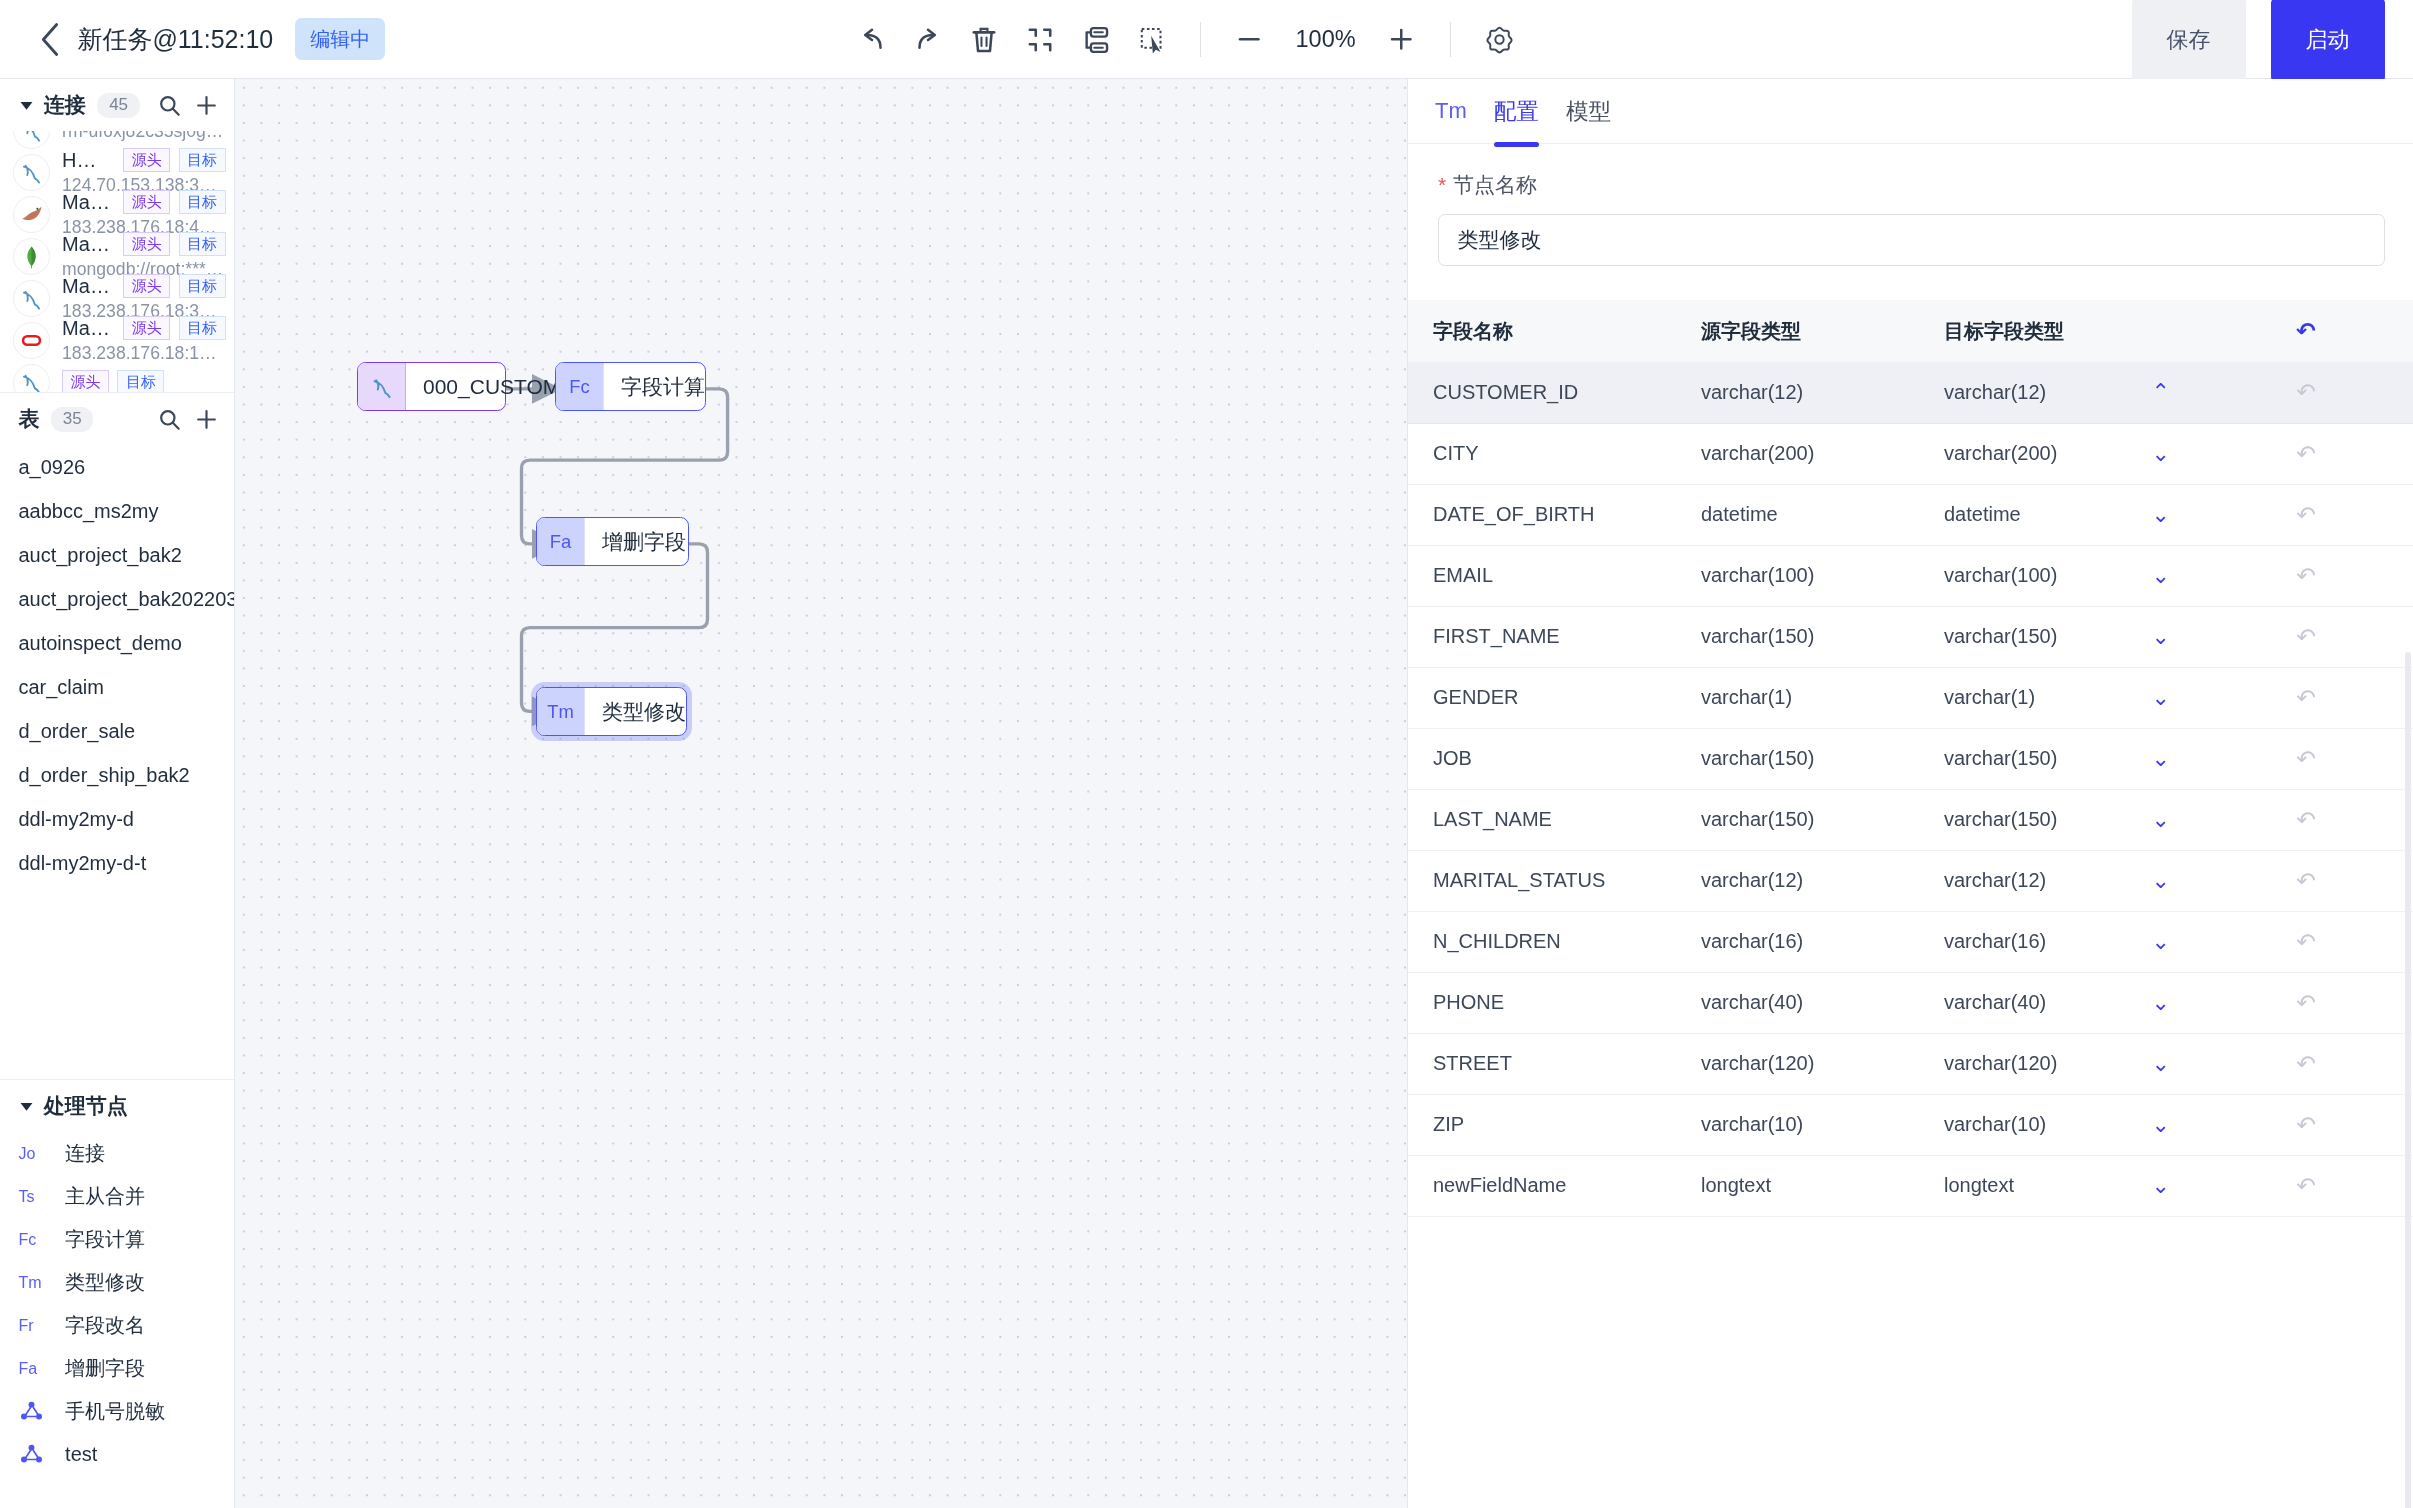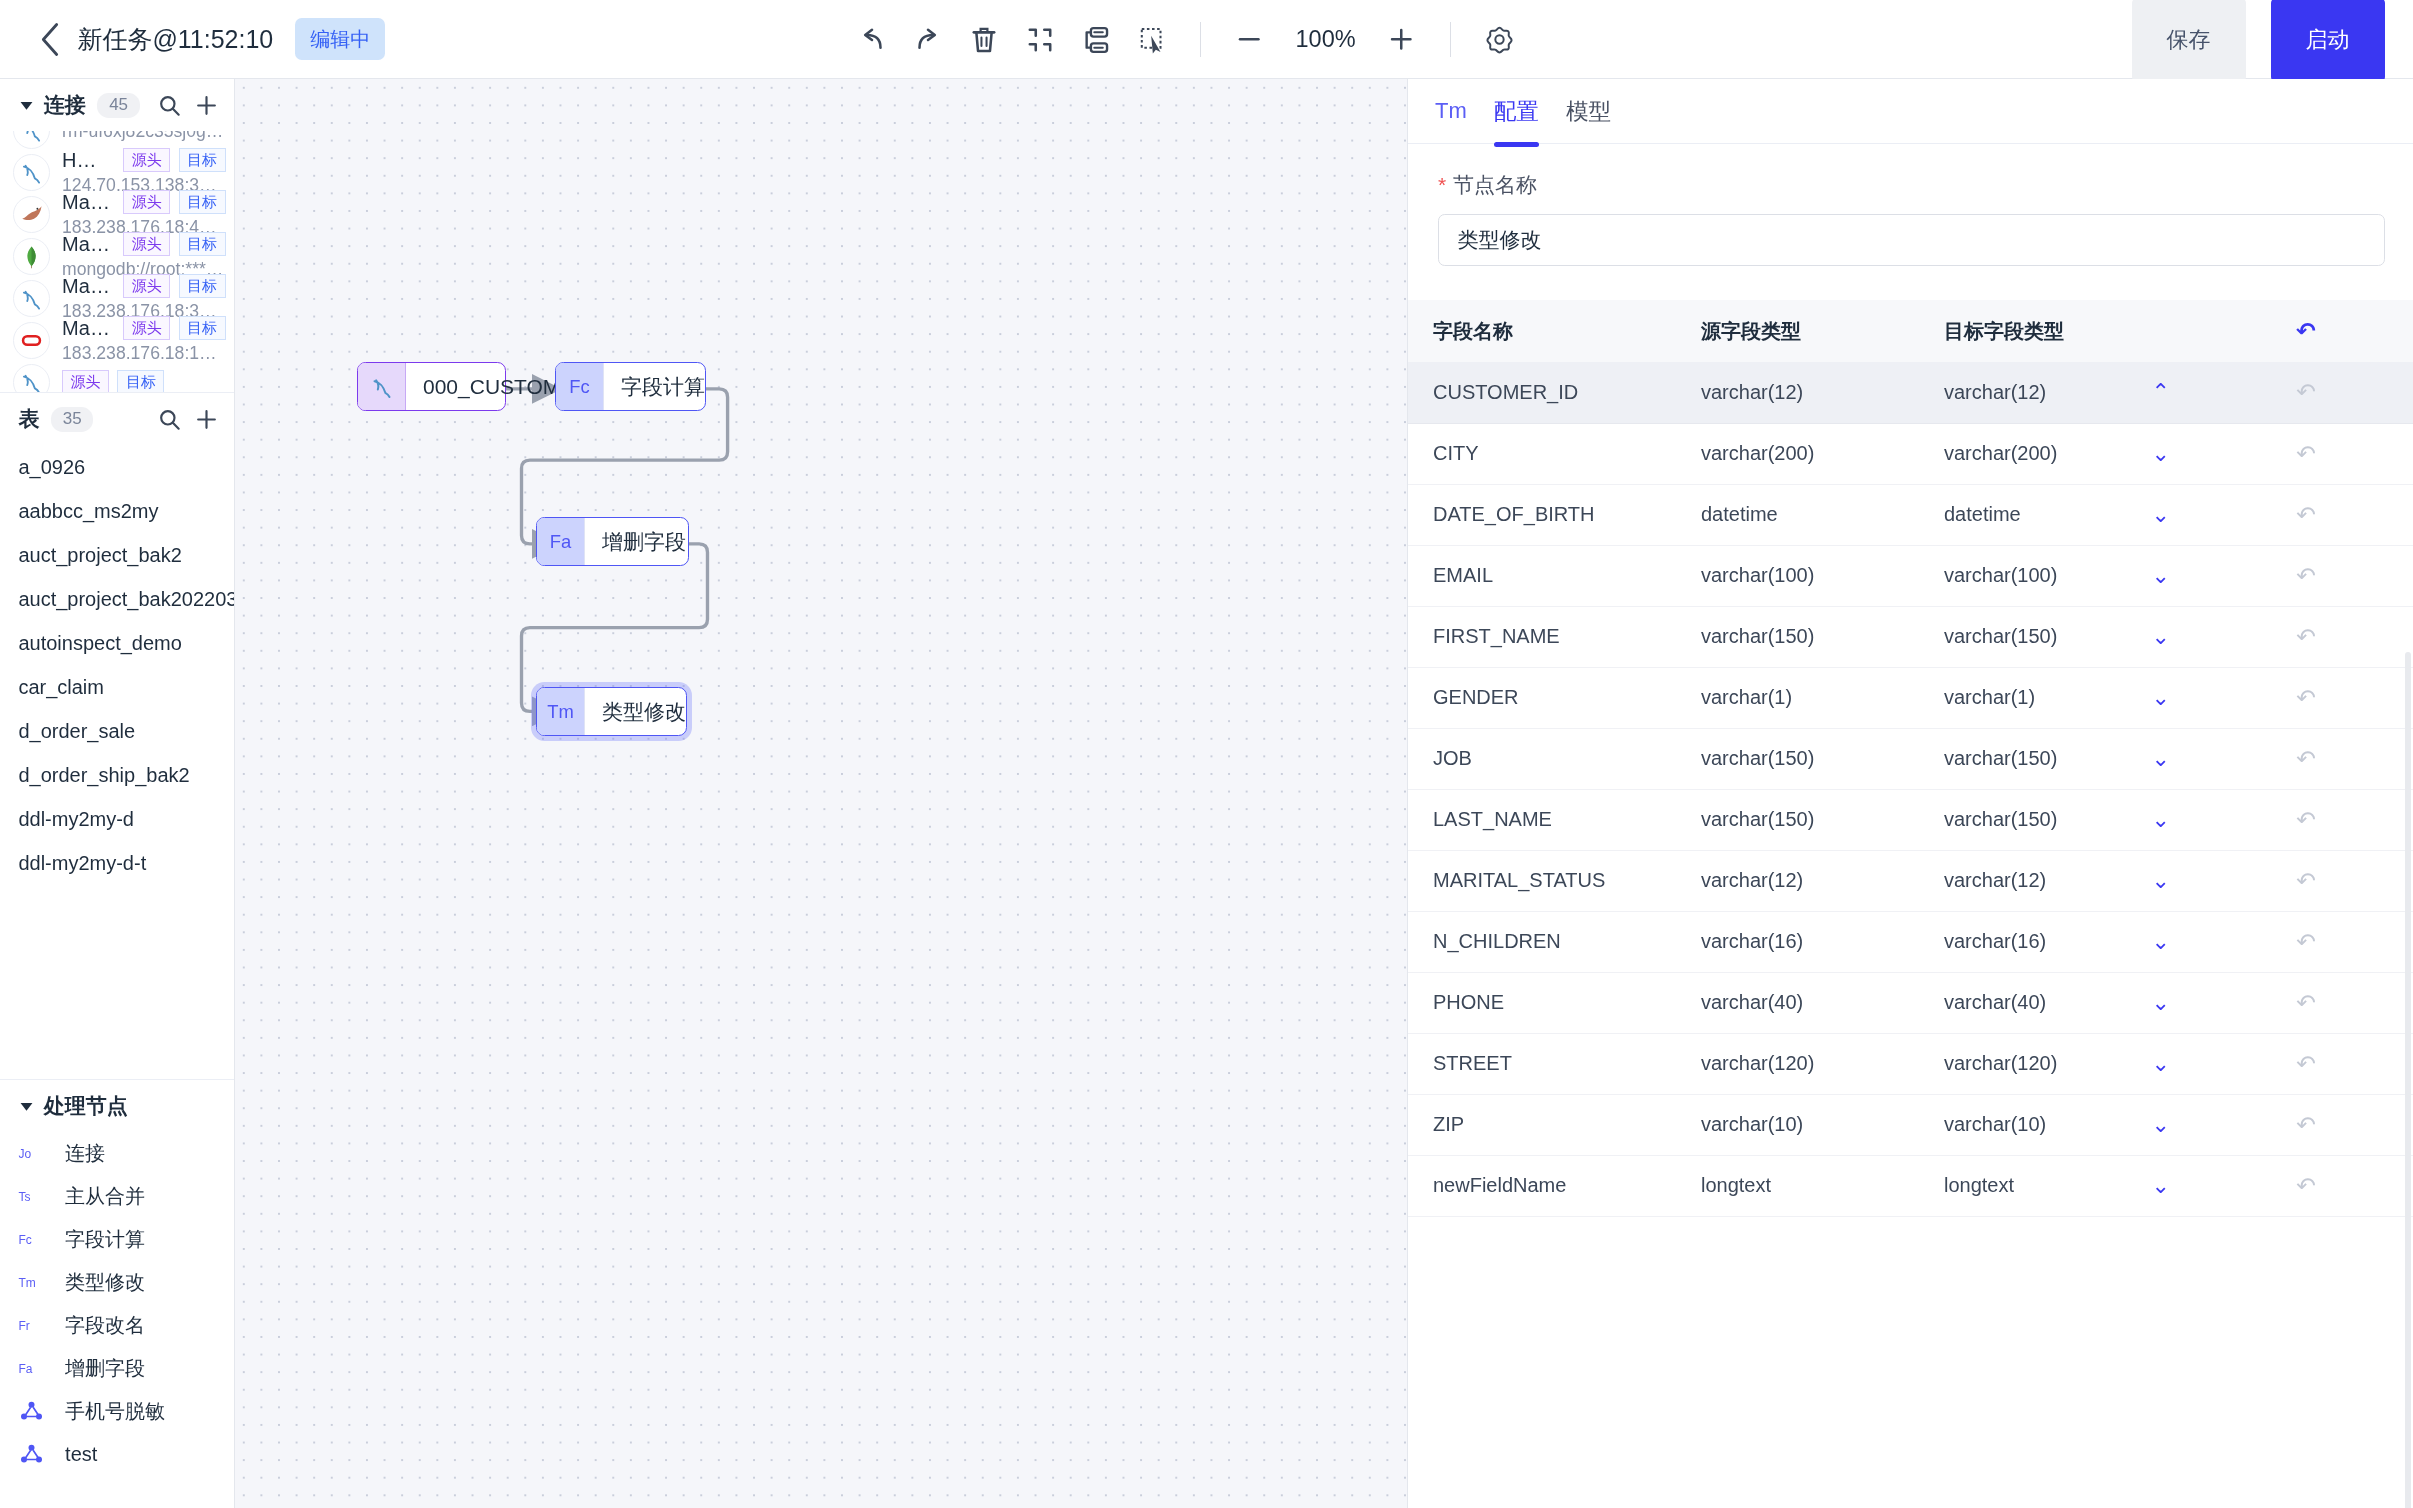--- a/index.html
+++ b/index.html
@@ -119,21 +119,21 @@
   }
 
   .proc-section { flex: 0 0 429px; border-top: 0.8px solid #ebeef5;
                   display: flex; flex-direction: column; }
   .proc-list { overflow: hidden; }
   .proc-item {
     display: flex; align-items: center; height: 43px;
     padding: 0 18.4px; cursor: pointer;
   }
   .proc-code {
-    width: 40px; flex: 0 0 40px; color: #5b5ef5; font-size: 12px;
+    width: 40px; flex: 0 0 40px; color: #5b5ef5; font-size: 16px;
     text-align: left;
   }
   .proc-ico { width: 40px; flex: 0 0 40px; display:flex; align-items:center; }
   .proc-label { font-size: 20px; color: #1f2d3d; margin-left: 6.7px; }
 
   
   .canvas {
     flex: 1; position: relative; background: #f5f6fa;
     background-image: radial-gradient(#c9cedb 1.1px, transparent 1.2px);
     background-size: 17.6px 17.6px;

